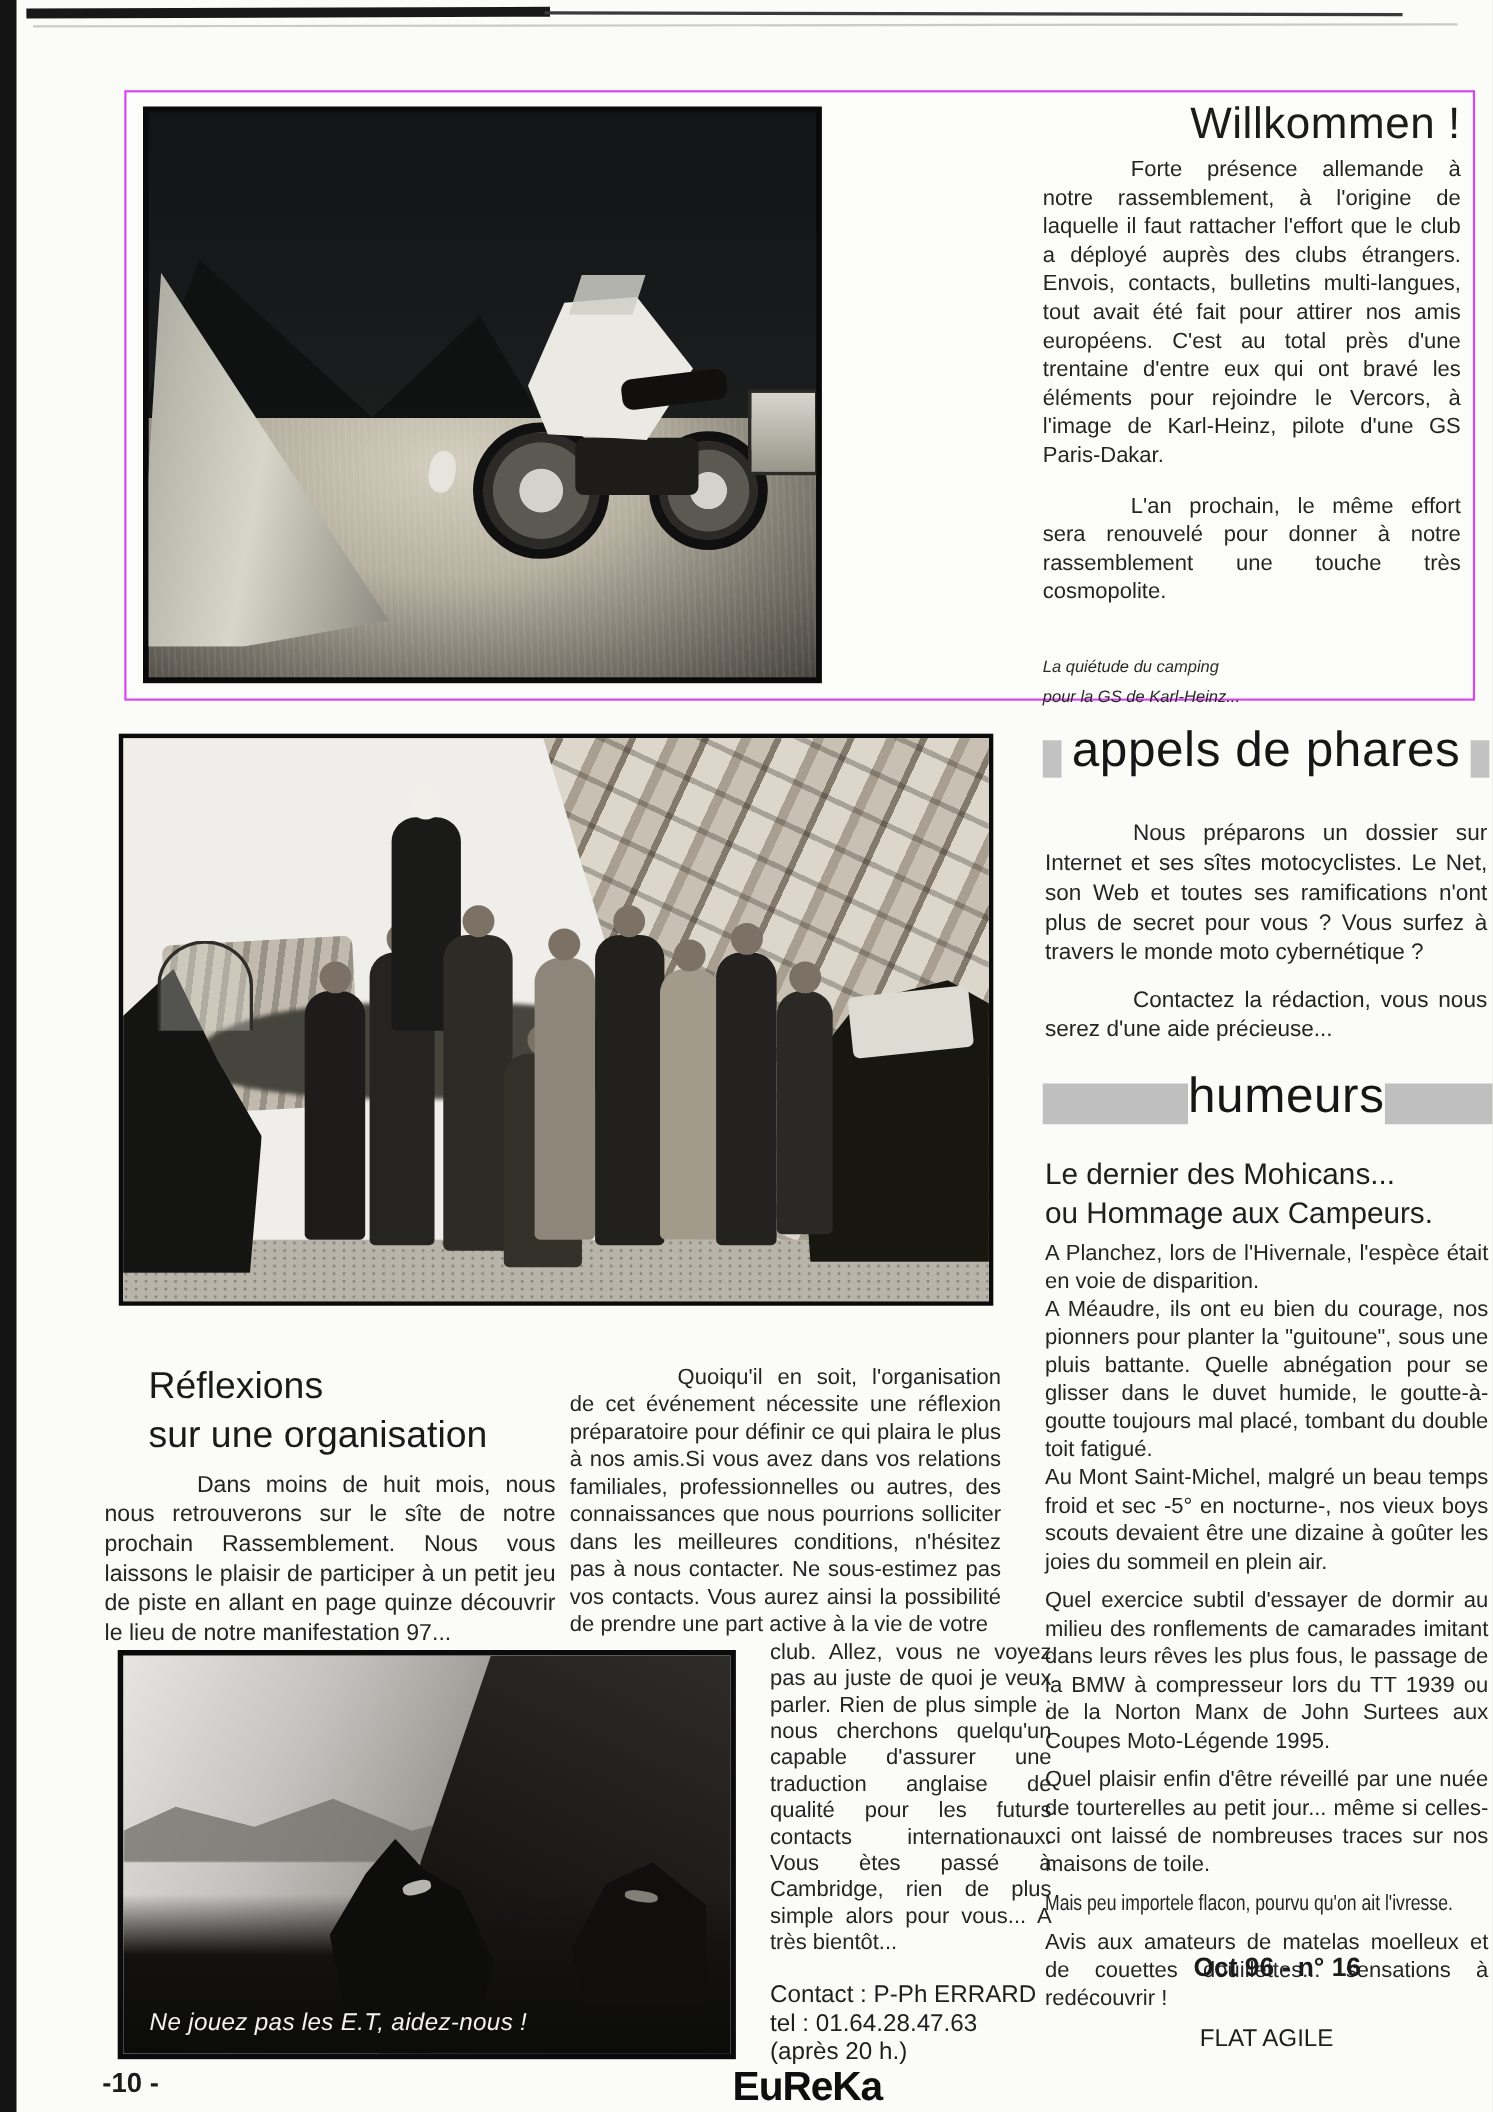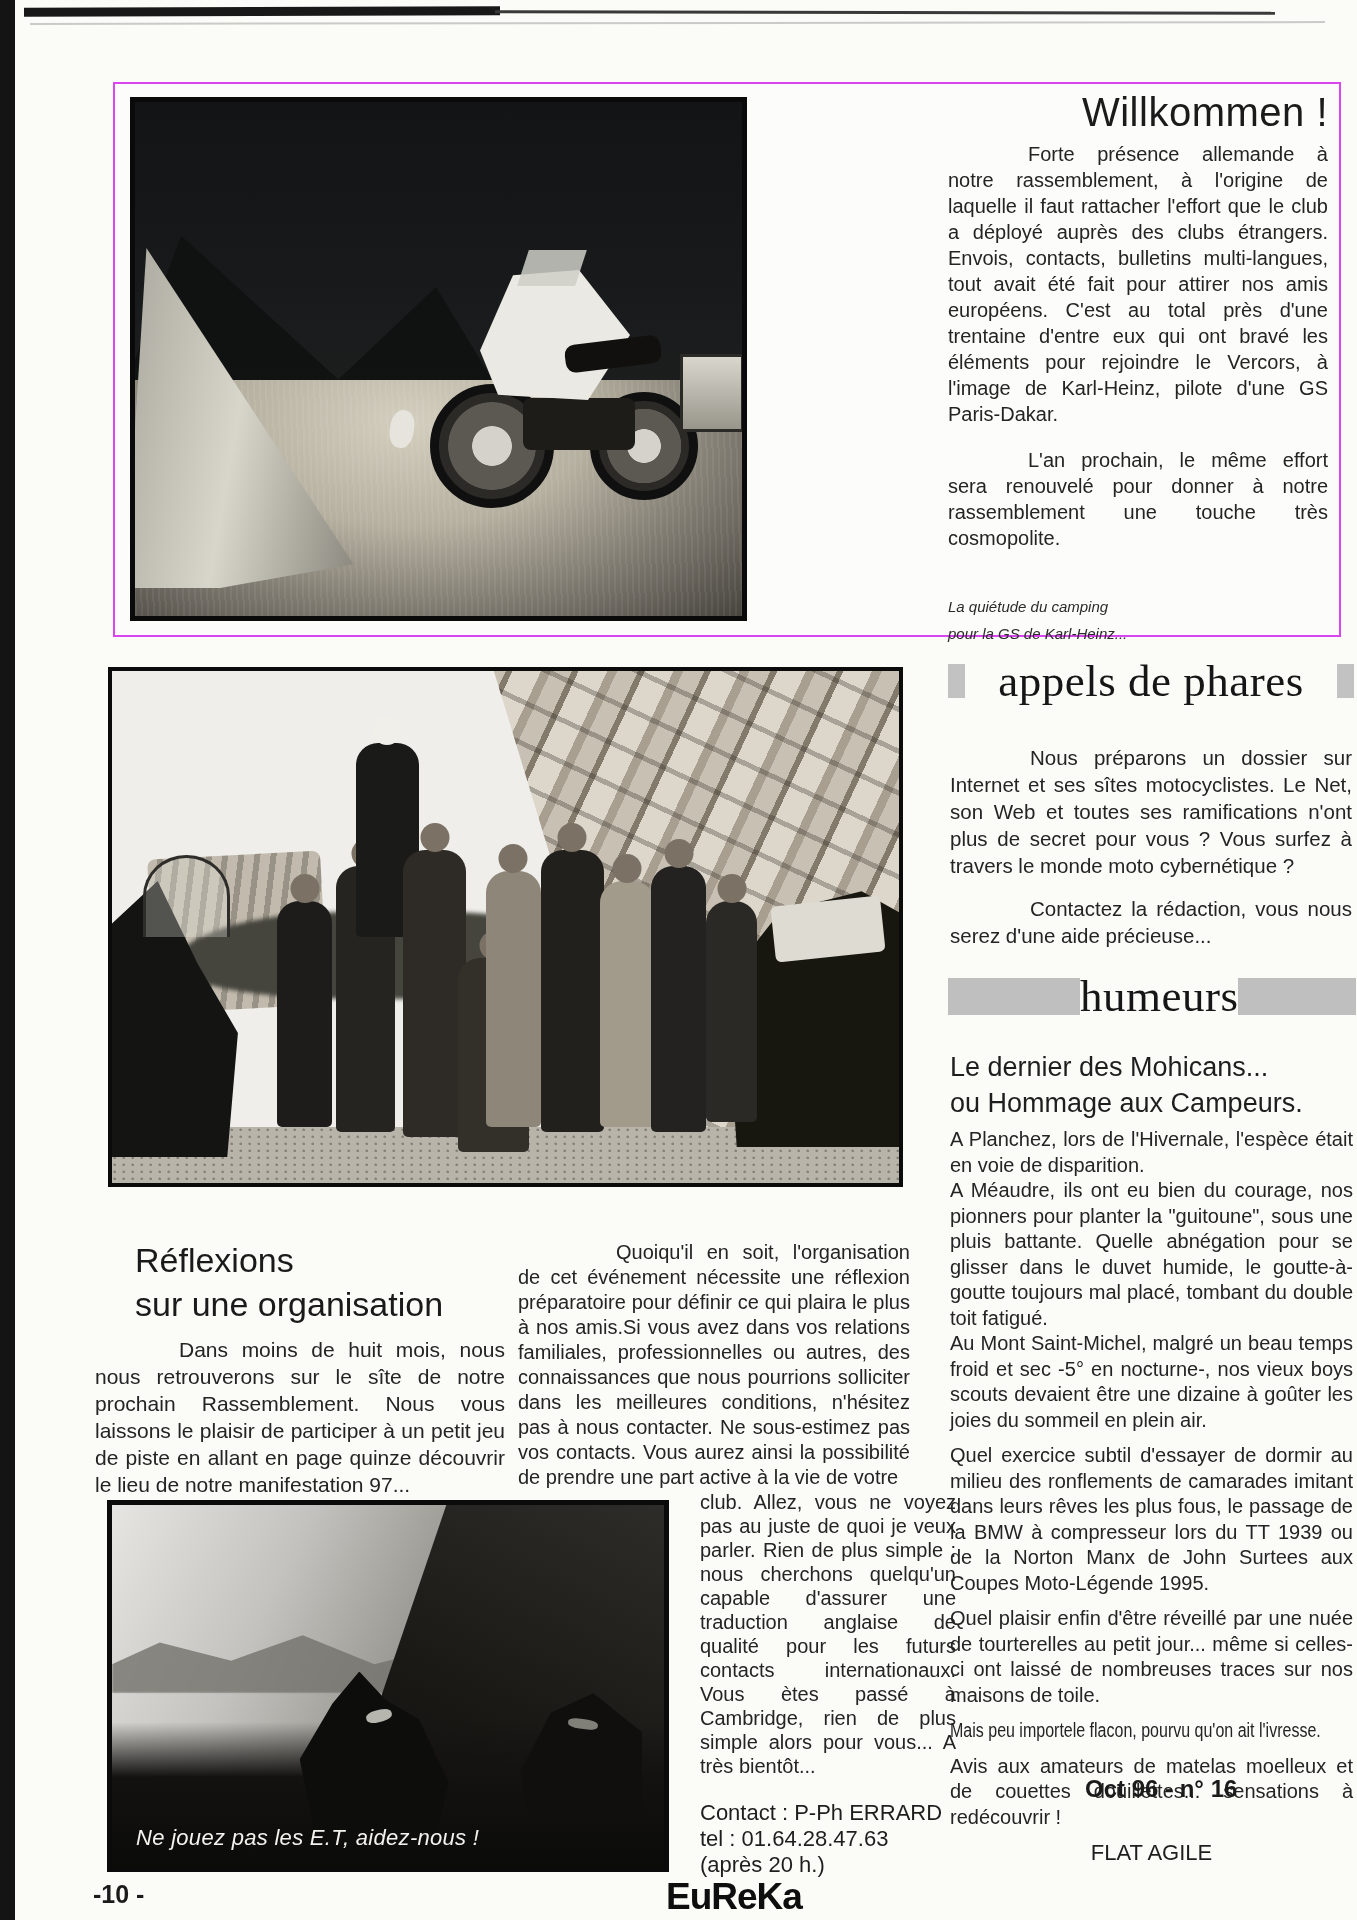--- a/index.html
+++ b/index.html
@@ -60,21 +60,21 @@
   .p2-road-tx { position:absolute; inset:0; background-image:radial-gradient(circle at 30% 40%, rgba(0,0,0,.28) 1px, rgba(0,0,0,0) 1.6px); background-size:9px 7px; }
   .fig { position:absolute; border-radius:22px 22px 5px 5px; }
   .fig .head { position:absolute; top:-27px; left:50%; transform:translateX(-50%); width:29px; height:29px; border-radius:50%; background:#7b7164; }
   .p2-bikeL { position:absolute; left:-1%; bottom:5%; width:17%; height:54%; background:#141412;
               clip-path:polygon(0 18%, 40% 0, 70% 30%, 100% 55%, 92% 100%, 0 100%); }
   .p2-screenL { position:absolute; left:4%; bottom:48%; width:11%; height:16%; border:3px solid #2e2d2a; border-bottom:none; border-radius:50% 50% 0 0; background:rgba(232,231,226,.30); }
   .p2-bikeR { position:absolute; right:-1%; bottom:7%; width:23%; height:50%; background:#17160f;
               clip-path:polygon(0 35%, 30% 8%, 75% 0, 100% 10%, 100% 100%, 6% 100%); }
   .p2-tailR { position:absolute; right:2%; bottom:44%; width:14%; height:11%; background:#dedbd2; border-radius:6px; transform:rotate(-6deg); }
   
-  .sec-head { position:absolute; display:flex; align-items:center;font-family:Liberation Serif, serif; }
+  .sec-head { position:absolute; display:flex; align-items:flex-end; }
   .appels-head { left:948px; top:655px; width:406px; }
   .appels-head .sq { width:17px; height:34px; background:#c2c2c2; flex:0 0 auto; }
   .sec-head .txt { flex:1; text-align:center; font-size:45px; font-weight:400; color:#161616; letter-spacing:.5px; }
   .humeurs-head { left:948px; top:970px; width:406px; }
   .humeurs-head .bar { height:37px; background:#bfbfbf; flex:0 0 auto; }
   .humeurs-head .bar.l { width:132px; }
   .humeurs-head .bar.r { width:118px; }
   .body-p { position:absolute; font-size:20.5px; line-height:27px; text-align:justify; color:#242424; }
   .appels-p1 { left:950px; top:744px; width:402px; text-indent:80px; }
   .appels-p2 { left:950px; top:895px; width:402px; text-indent:80px; }

